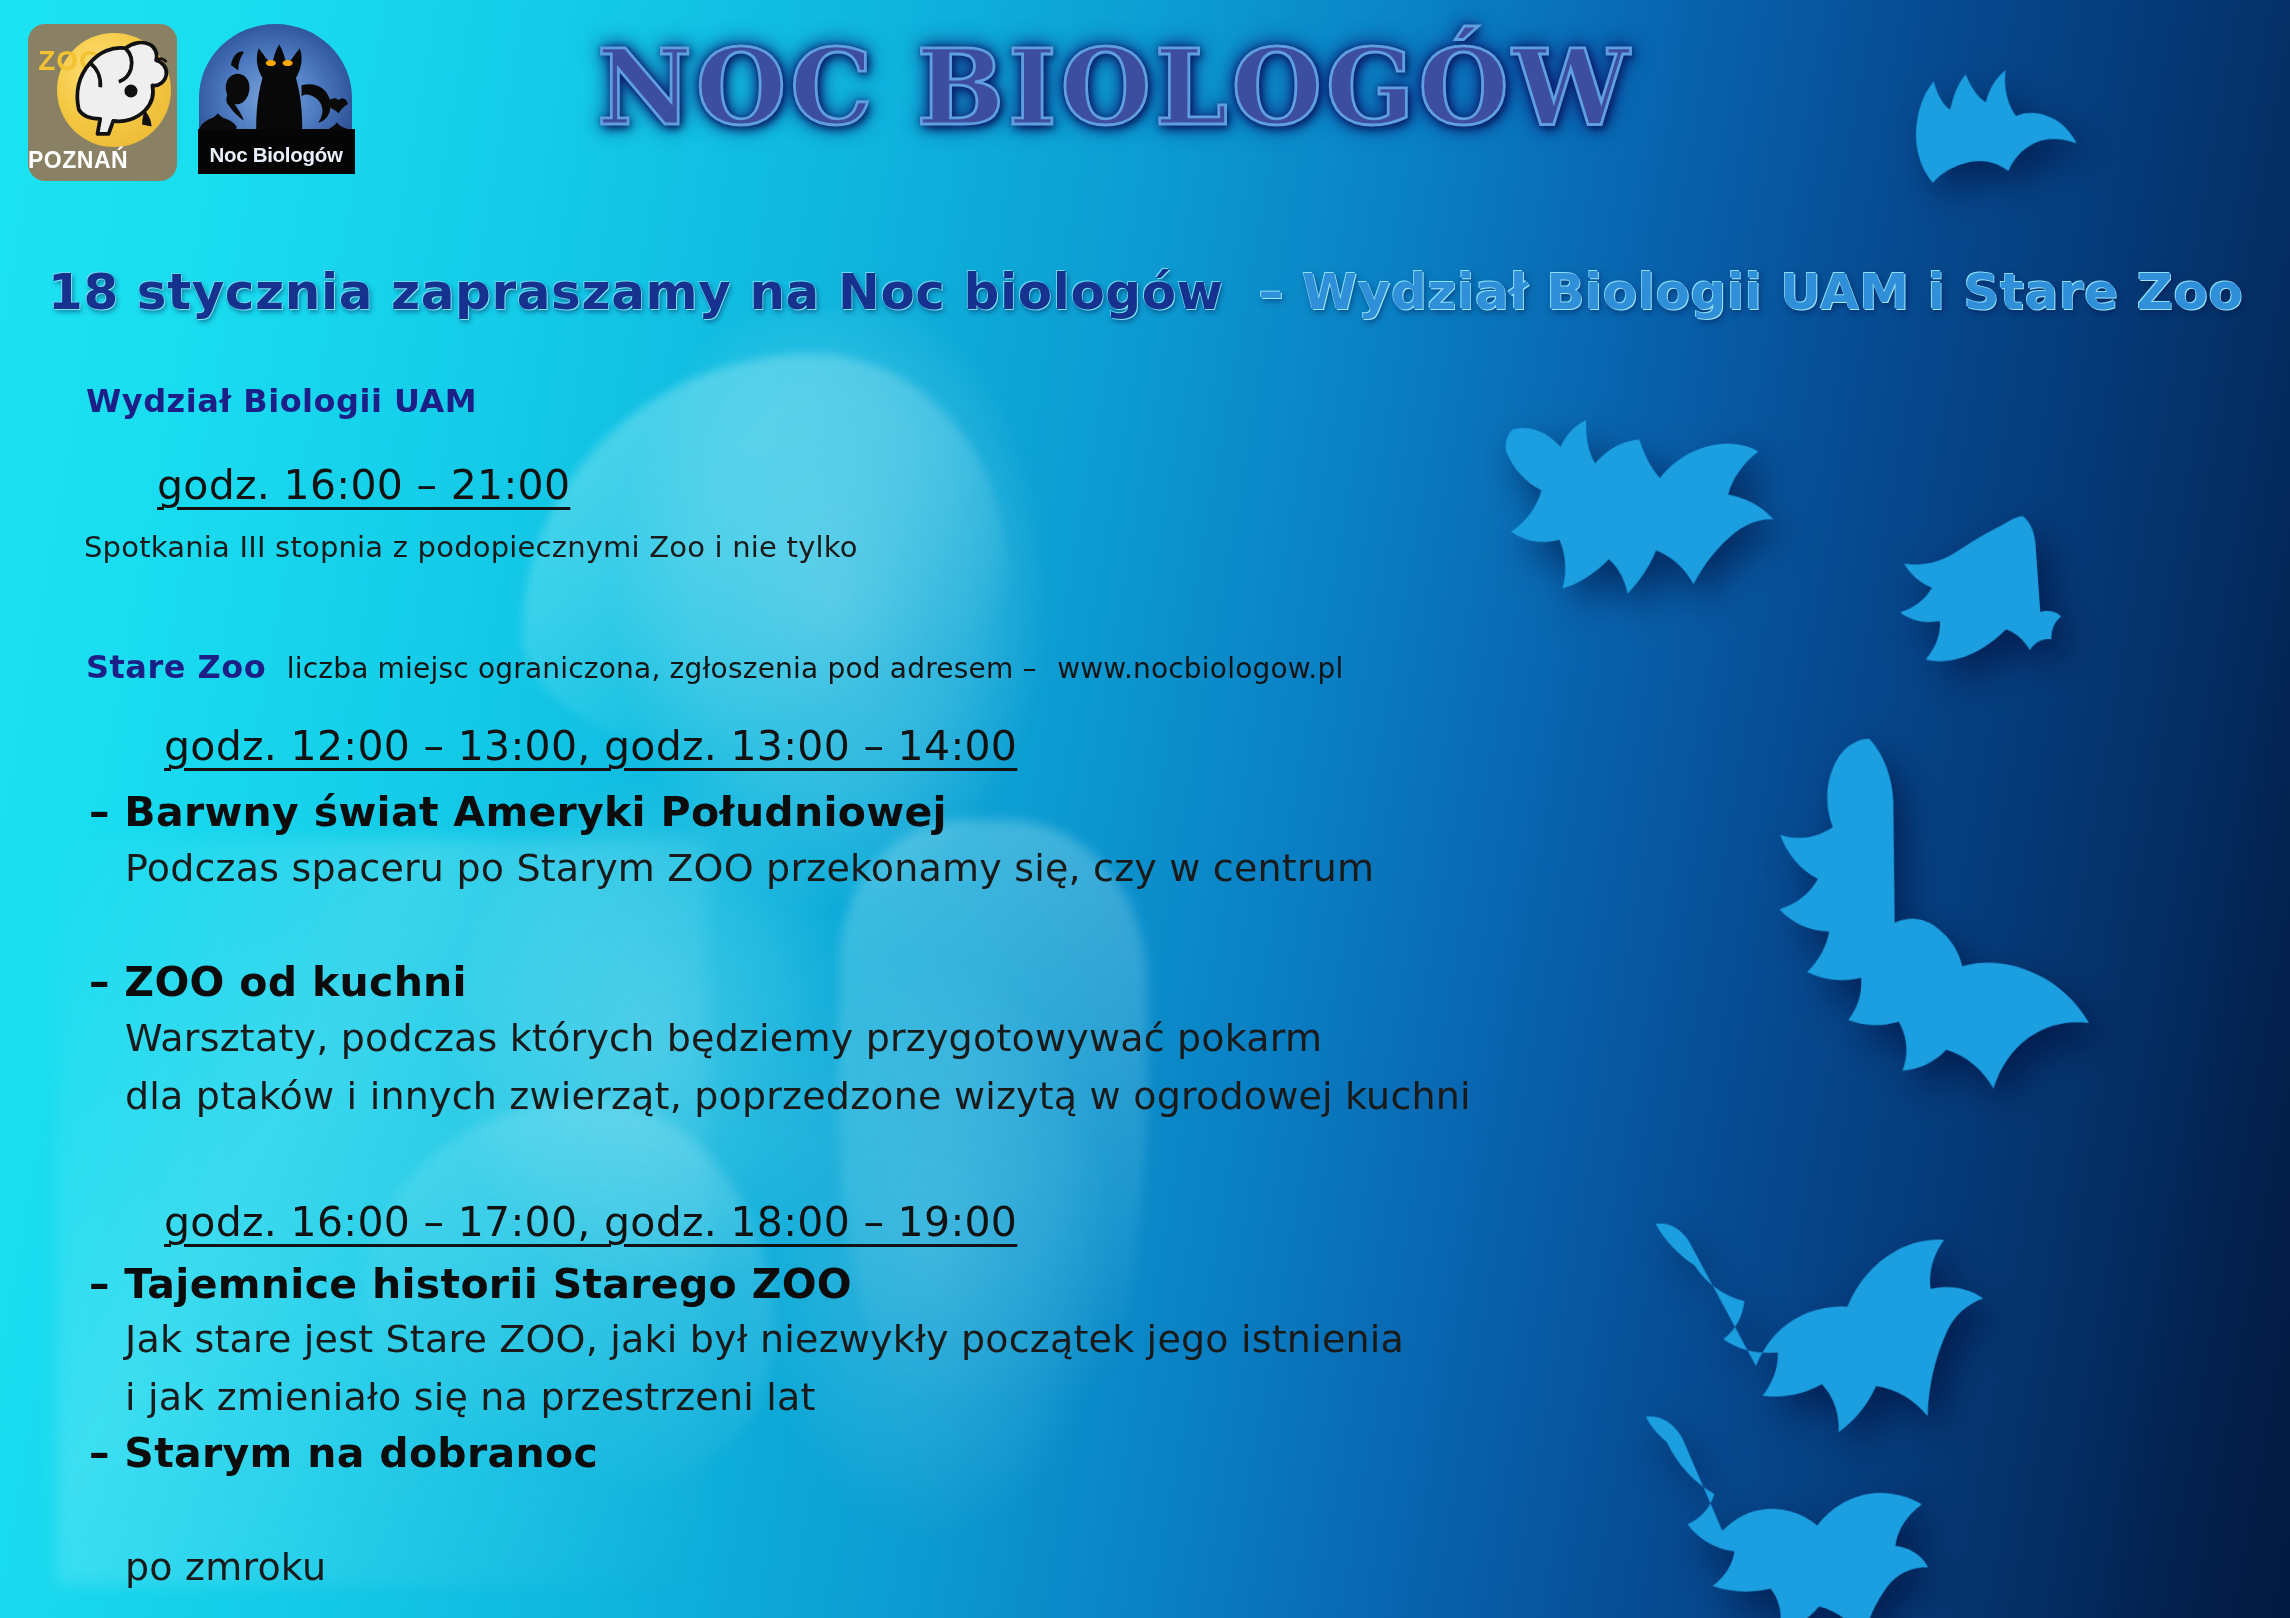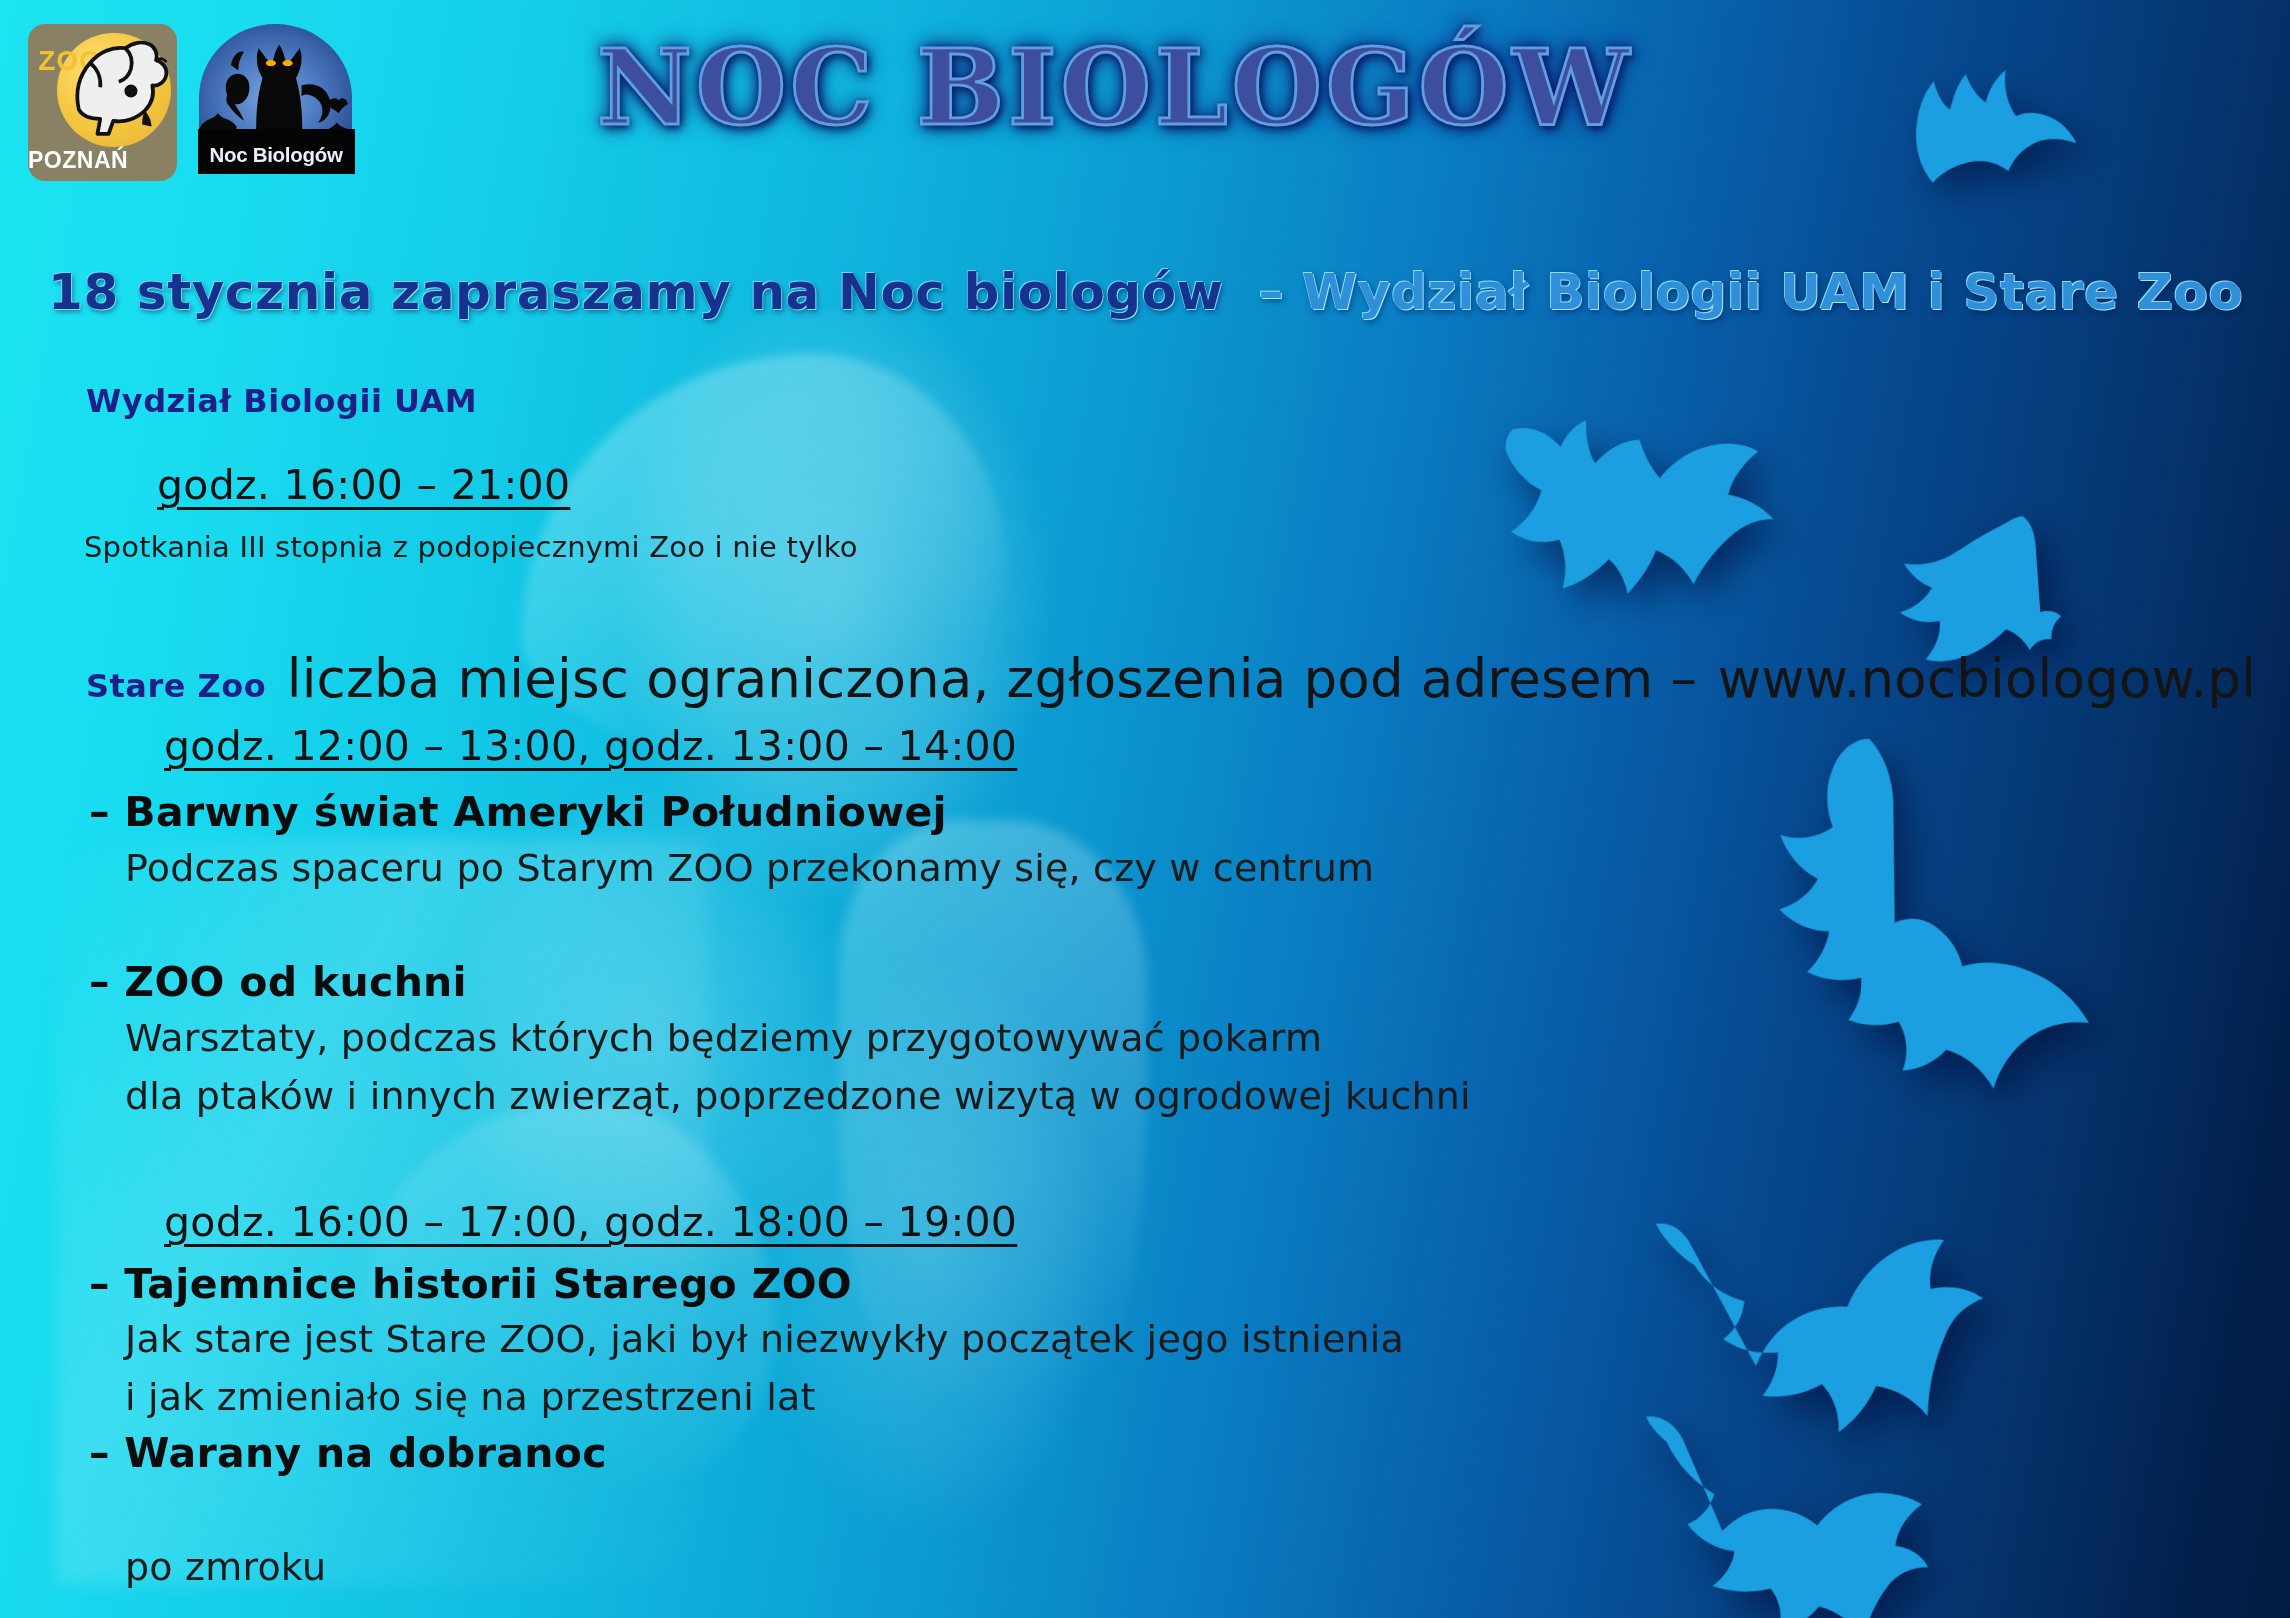--- a/index.html
+++ b/index.html
@@ -175,21 +175,21 @@
     font-size: 29px; color: #1a1a1a; letter-spacing: 0.2px; white-space: nowrap;
   }
   .bullet {
     font-size: 41px; font-weight: bold; color: #0c0c0c;
     letter-spacing: 0.3px; white-space: nowrap;
   }
   .desc {
     font-size: 38px; color: #1a1a1a; letter-spacing: 0.2px; white-space: nowrap;
   }
   .note {
-    font-size: 53px; color: #141414; letter-spacing: 0.2px; white-space: nowrap;
+    font-size: 28px; color: #141414; letter-spacing: 0.2px; white-space: nowrap;
   }
   .inline-row { display: flex; align-items: baseline; gap: 20.5px; white-space: nowrap; }
 </style>
 </head>
 <body>
 
 <div id="poster">
 
   <div class="watermark" id="wm-body"></div>
   <div class="watermark" id="wm-horn"></div>
@@ -334,17 +334,17 @@
   <div class="blk bullet" style="left:89px; top:958px;">– ZOO od kuchni</div>
   <div class="blk desc" style="left:125px; top:1016px;">Warsztaty, podczas których będziemy przygotowywać pokarm</div>
   <div class="blk desc" style="left:125px; top:1074px;">dla ptaków i innych zwierząt, poprzedzone wizytą w ogrodowej kuchni</div>
 
   <div class="blk time" style="left:164px; top:1198px;">godz. 16:00 – 17:00, godz. 18:00 – 19:00</div>
 
   <div class="blk bullet" style="left:89px; top:1260px;">– Tajemnice historii Starego ZOO</div>
   <div class="blk desc" style="left:125px; top:1317px;">Jak stare jest Stare ZOO, jaki był niezwykły początek jego istnienia</div>
   <div class="blk desc" style="left:125px; top:1375px;">i jak zmieniało się na przestrzeni lat</div>
 
-  <div class="blk bullet" style="left:89px; top:1429px;">– Warany na dobranoc</div>
+  <div class="blk bullet" style="left:89px; top:1429px;">– Starym na dobranoc</div>
   <div class="blk desc" style="left:125px; top:1545px;">po zmroku</div>
 
 </div>
 
 
 </body></html>

